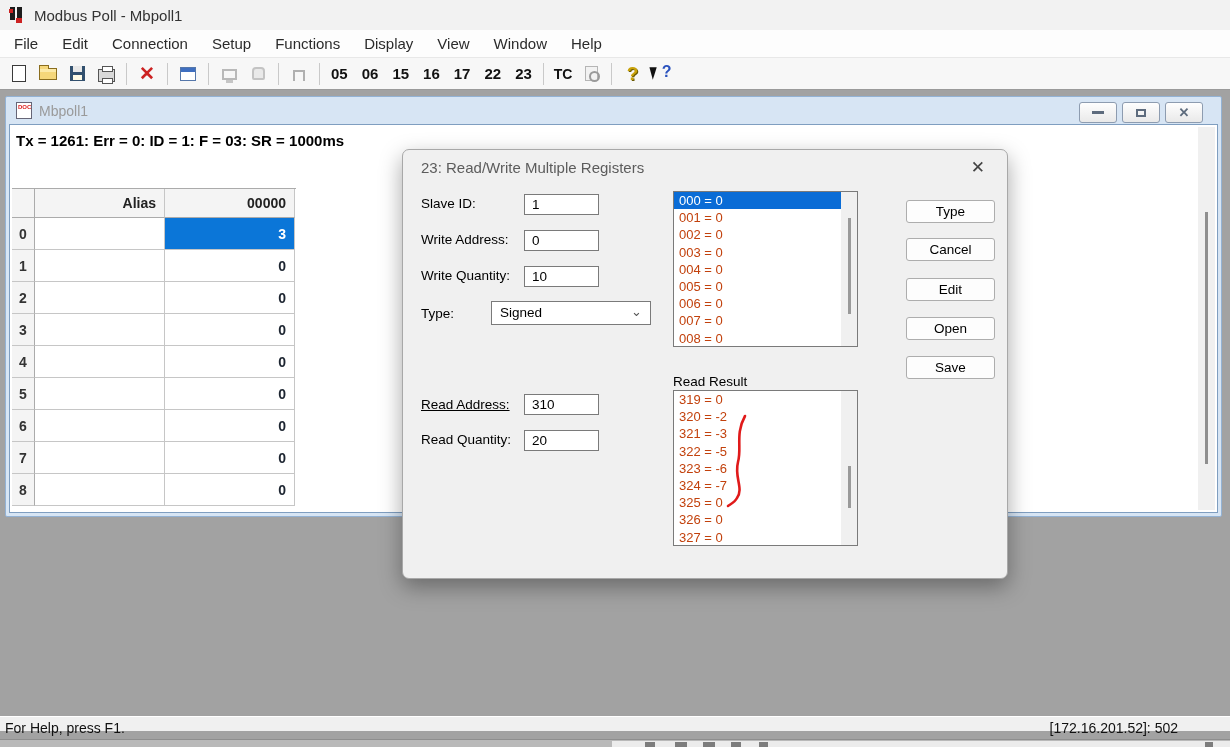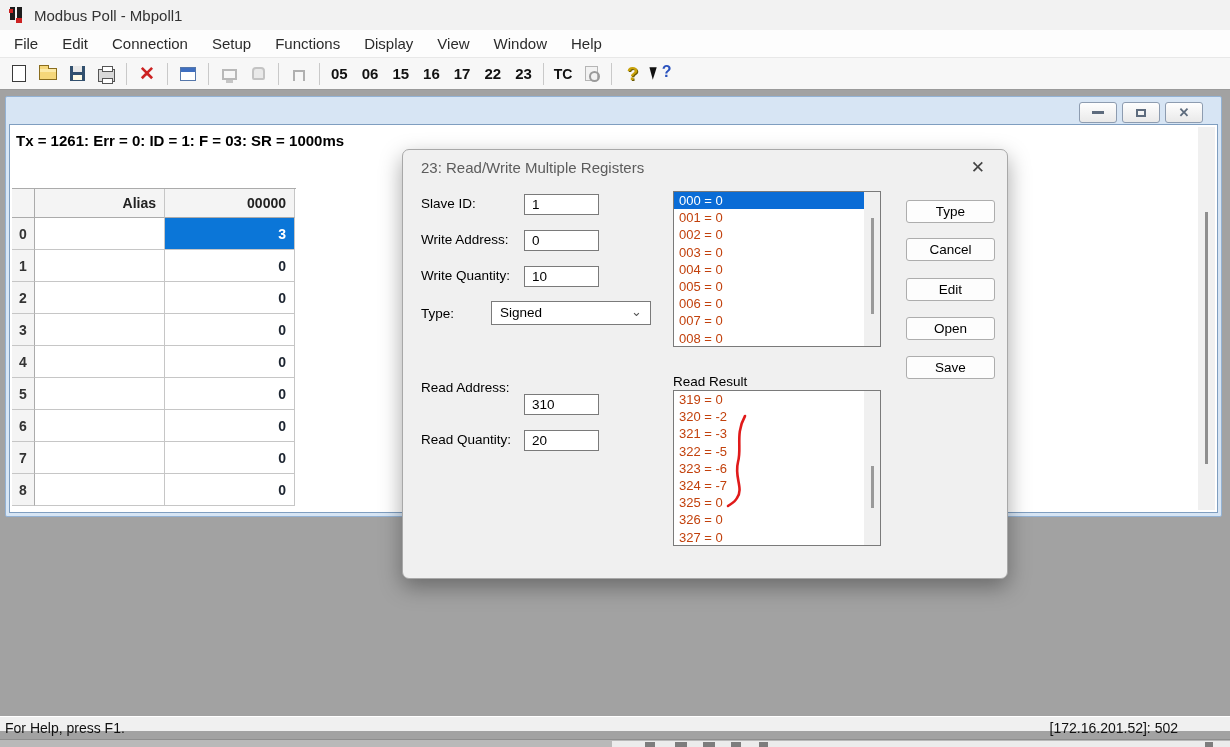--- a/index.html
+++ b/index.html
@@ -105,21 +105,21 @@
   #dialog-title { position:absolute; left:18px; top:9px; font-size:15px; color:#5c5c5c; }
   #dialog-close { position:absolute; right:22px; top:7px; font-size:17px; color:#444; }
 
   .dlabel { position:absolute; left:18px; font-size:13.5px; color:#000; }
   .dinput { position:absolute; left:121px; width:75px; height:21px; background:#fff;
     border:1px solid #7a7a7a; font-size:13.5px; padding:2px 0 0 7px; color:#000; }
   #type-combo { position:absolute; left:88px; top:151px; width:160px; height:24px; background:#fff;
     border:1px solid #7a7a7a; font-size:13.5px; padding:3px 0 0 8px; color:#000; }
   #type-combo .chev { position:absolute; right:8px; top:2px; color:#555; font-size:13px; }
 
-  .listbox { position:absolute; left:270px; width:208px; height:156px; background:#fff;
+  .listbox { position:absolute; left:270px; width:185px; height:156px; background:#fff;
     border:1px solid #7a7a7a; font-size:13px; overflow:hidden; }
   .li { height:17.2px; line-height:17.2px; padding-left:5px; color:#c2410c; }
   .li.selected { background:#0a6cd6; color:#fff; }
   .lb-scroll { position:absolute; right:0; top:0; width:16px; bottom:0; background:#f0f0f0; }
   .lb-thumb { position:absolute; left:7px; width:3px; background:#9a9a9a; }
   #write-list { top:41px; }
   #read-label { position:absolute; left:270px; top:224px; font-size:13.5px; color:#000; }
   #read-list { top:240px; }
 
   .dbtn { position:absolute; left:503px; width:89px; height:23px; background:#fdfdfd;
@@ -217,20 +217,26 @@
     <div class="g-ctxhelp">
         <div class="arrow"></div>
         <div class="q">?</div>
       </div>
   </div>
 </div>
 
 <div class="abs" id="mdi">
 
   <div class="abs" id="child">
+    <div id="child-titlebar">
+      <div class="doc-icon">
+          <span>DOC</span>
+        </div>
+      <div id="child-title">Mbpoll1</div>
+    </div>
     <div class="win-btns">
       <div class="win-btn">
           <div class="glyph-min"></div>
         </div>
       <div class="win-btn">
           <div class="glyph-max"></div>
         </div>
       <div class="win-btn">
           <div class="glyph-close">✕</div>
         </div>
@@ -310,21 +316,21 @@
 
     <div class="dlabel" style="top:118px;">Write Quantity:</div>
     <div class="dinput" style="top:116px;">10</div>
 
     <div class="dlabel" style="top:156px;">Type:</div>
     <div id="type-combo">
       <span>Signed</span>
       <span class="chev">⌄</span>
     </div>
 
-    <div class="dlabel" style="top:230px;">Read Address:</div>
+    <div class="dlabel" style="top:247px;text-decoration:underline;">Read Address:</div>
     <div class="dinput" style="top:244px;">310</div>
 
     <div class="dlabel" style="top:282px;">Read Quantity:</div>
     <div class="dinput" style="top:280px;">20</div>
 
     <div class="listbox" id="write-list">
       <div id="write-items">
           <div class="li selected">000 = 0</div>
           <div class="li">001 = 0</div>
           <div class="li">002 = 0</div>

